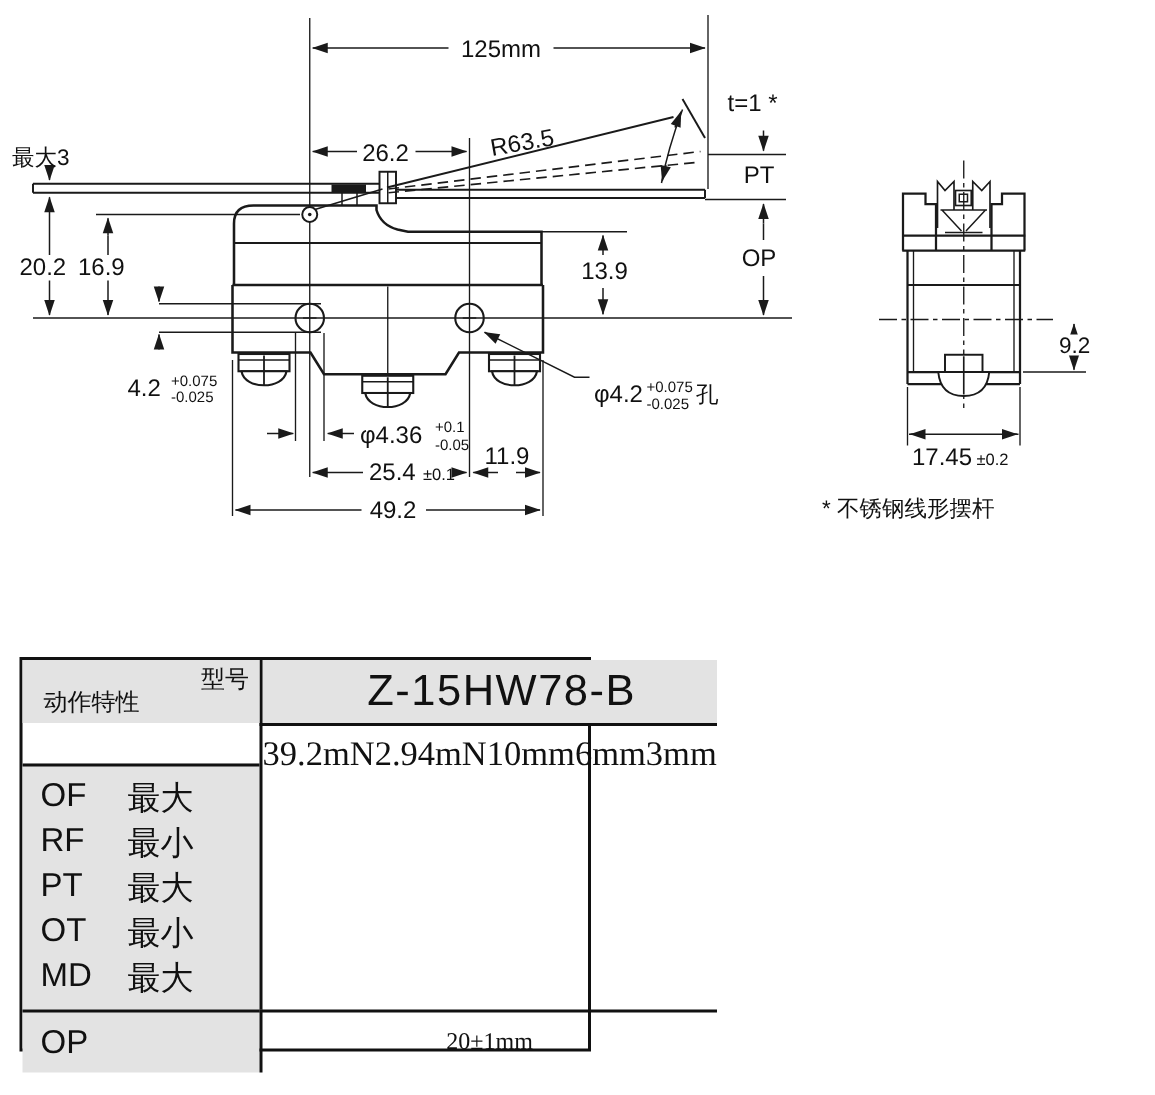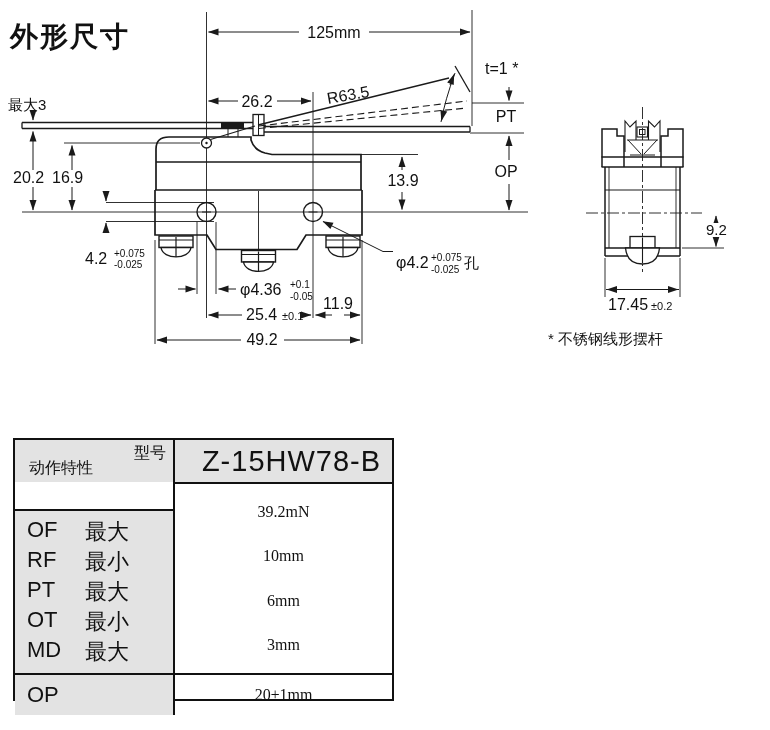--- a/index.html
+++ b/index.html
@@ -20,31 +20,30 @@
   .col2{border-left:2.5px solid #111;}
   .row2{border-top:2px solid #111;}
   .row3{border-top:2px solid #111;}
   .hdr-left{position:relative;}
   .hdr-model{position:absolute;top:3px;right:7px;font-size:16px;}
   .hdr-char{position:absolute;bottom:3px;left:14px;font-size:16px;}
   .hdr-val{display:flex;align-items:center;justify-content:center;font-size:29px;letter-spacing:1px;}
   .grp-left{display:flex;flex-direction:column;justify-content:space-around;padding:6px 0 6px 12px;font-size:22px;margin-top:27px;}
   .grp-line{display:flex;}
   .grp-code{width:58px;}
-  .grp-right{display:flex;flex-direction:column;justify-content:space-around;text-align:center;
-    font-family:"Liberation Serif",serif;font-size:16px;padding:6px 0;}
+  .grp-right{display:flex;flex-direction:row;justify-content:space-around;
+    font-family:"Liberation Serif",serif;font-size:23px;padding:6px 0;}
   .op-left{display:flex;align-items:center;padding-left:12px;font-size:22px;}
   .op-right{display:flex;align-items:center;justify-content:center;font-family:"Liberation Serif",serif;font-size:16px;}
 </style>
 </head>
 <body>
 
 <div id="stage">
 
-  <div class="hd-title">外形尺寸</div>
 
   <svg width="770" height="392" viewBox="0 0 770 392">
     <defs>
       <marker id="ah" markerUnits="userSpaceOnUse" markerWidth="12" markerHeight="9" refX="10.5" refY="4.5" orient="auto">
         <path d="M0.5,1 L11,4.5 L0.5,8 Z" fill="#1a1a1a"></path>
       </marker>
       <g id="screwT" stroke="#1a1a1a" stroke-width="1.4" fill="#fff">
         <rect x="-17" y="0" width="34" height="11.5"></rect>
         <line x1="-17" y1="4" x2="17" y2="4" stroke-width="1"></line>
         <path d="M-15,11.5 C-13,24 13,24 15,11.5 Z"></path>
@@ -269,20 +268,21 @@
         <span class="grp-code">OT</span>
         <span>最小</span>
       </div>
       <div class="grp-line">
         <span class="grp-code">MD</span>
         <span>最大</span>
       </div>
     </div>
     <div class="cell row2 col2 grp-right">
       <div>39.2mN</div>
+      <div>2.94mN</div>
       <div>10mm</div>
       <div>6mm</div>
       <div>3mm</div>
     </div>
 
     <div class="cell gray row3 op-left">
       <span>OP</span>
     </div>
     <div class="cell row3 col2 op-right">
       <span>20±1mm</span>

